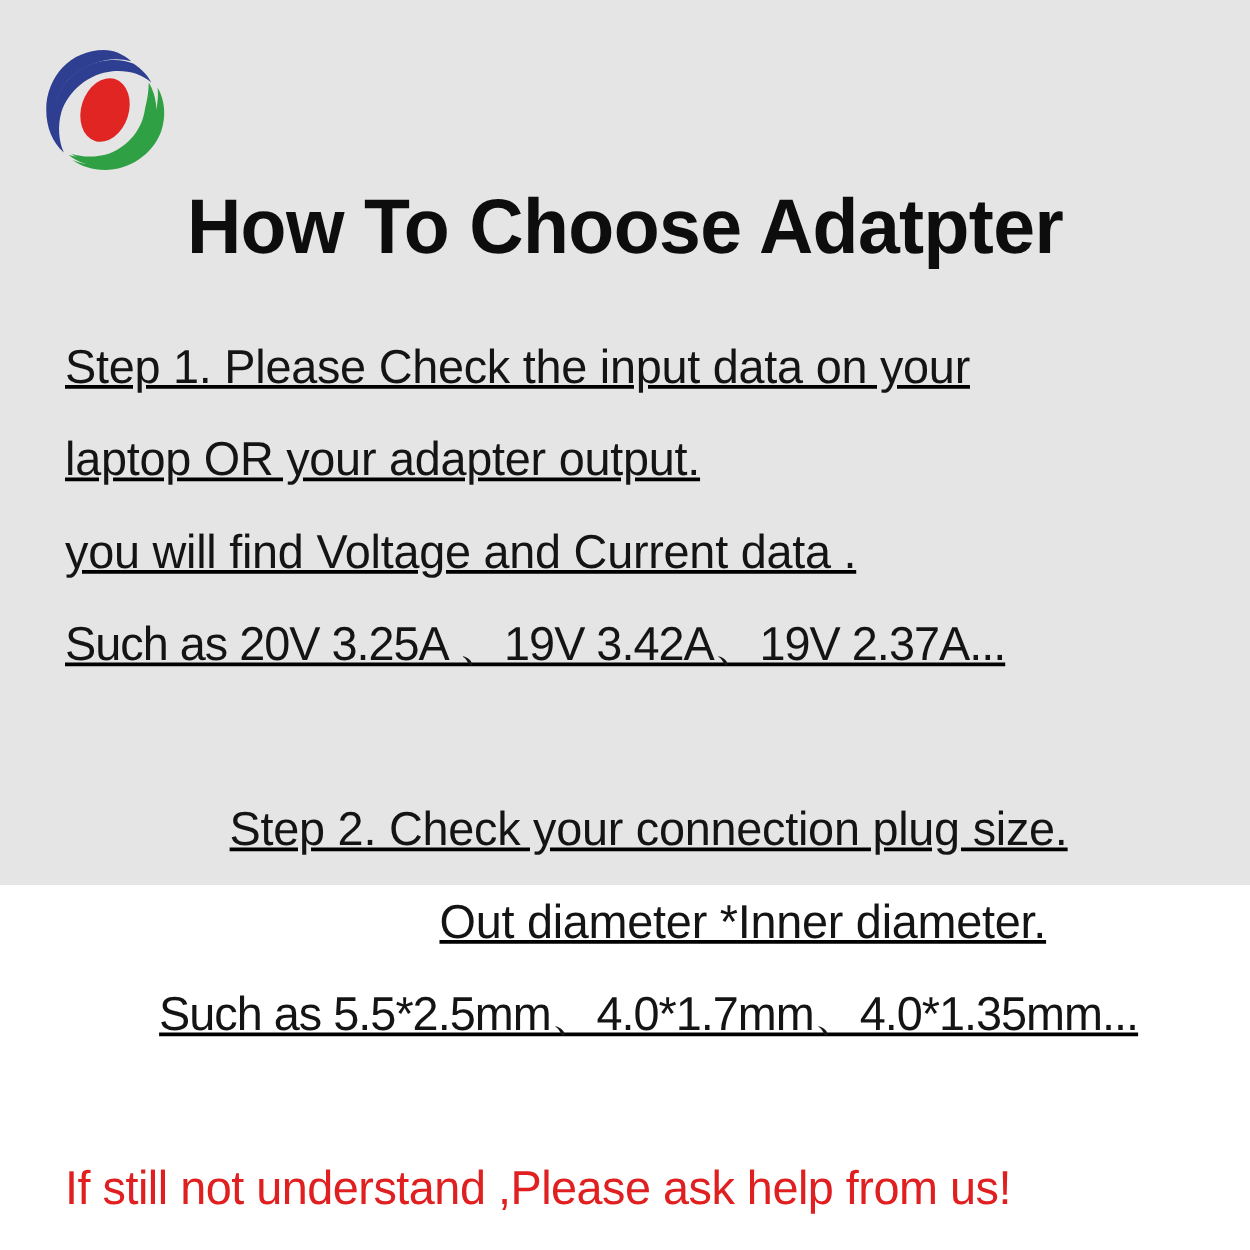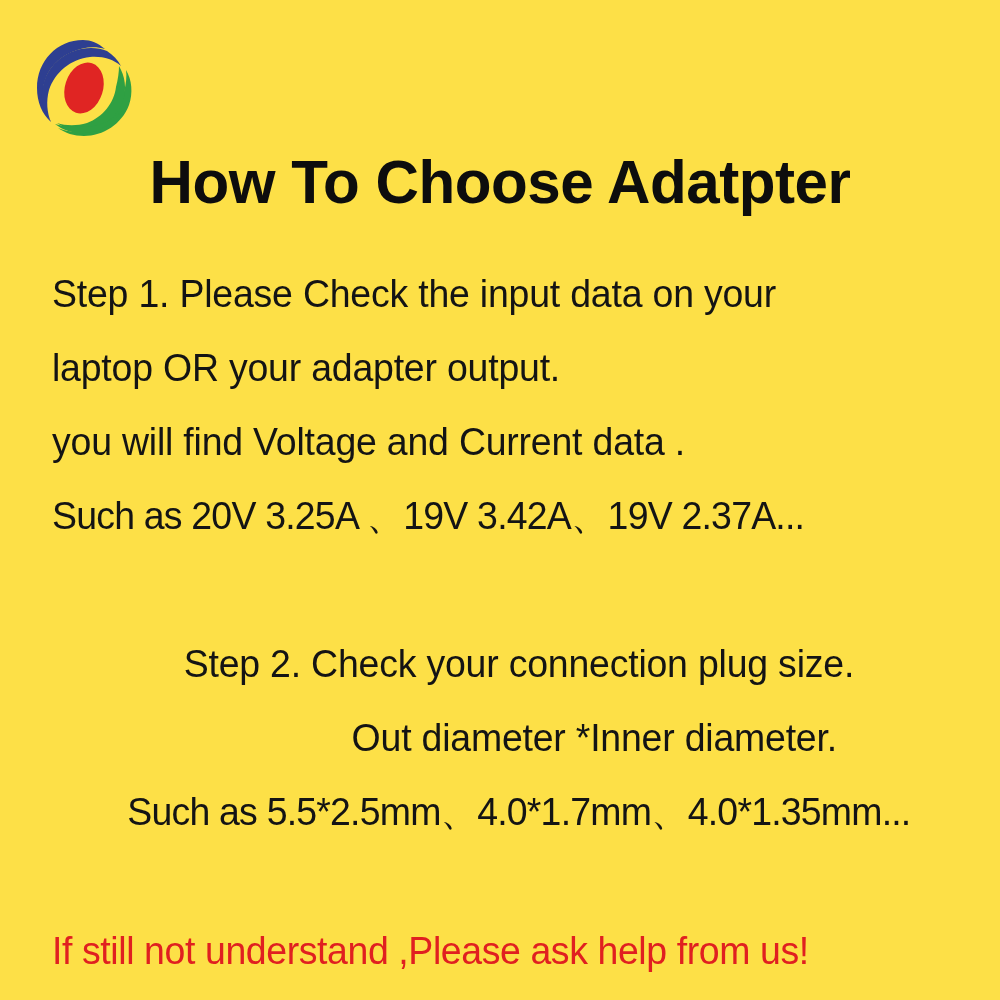--- a/index.html
+++ b/index.html
@@ -11,22 +11,22 @@
     width: 1000px;
     height: 1000px;
     overflow: hidden;
     font-family: "Liberation Sans", sans-serif;
     -webkit-font-smoothing: antialiased;
   }
 
   .page {
     position: relative;
     width: 1000px;
-    height: 1000px;
-    background: #fde047;
+    height: 708px;
+    background: #e5e5e5;
   }
 
   
   .logo {
     position: absolute;
     left: 33px;
     top: 36px;
     width: 102px;
     height: 104px;
   }
@@ -48,20 +48,21 @@
     transform: scaleX(0.97);
     transform-origin: 50% 50%;
     white-space: nowrap;
   }
 
   
   .body-block {
     position: absolute;
     left: 52px;
     width: 948px;
+    text-decoration: underline;
   }
   .line {
     font-family: "Liberation Sans", sans-serif;
     font-weight: 400;
     font-size: 38px;
     line-height: 74px;
     color: #141414;
     white-space: nowrap;
     letter-spacing: -0.2px;
     transform: scaleX(0.985);

